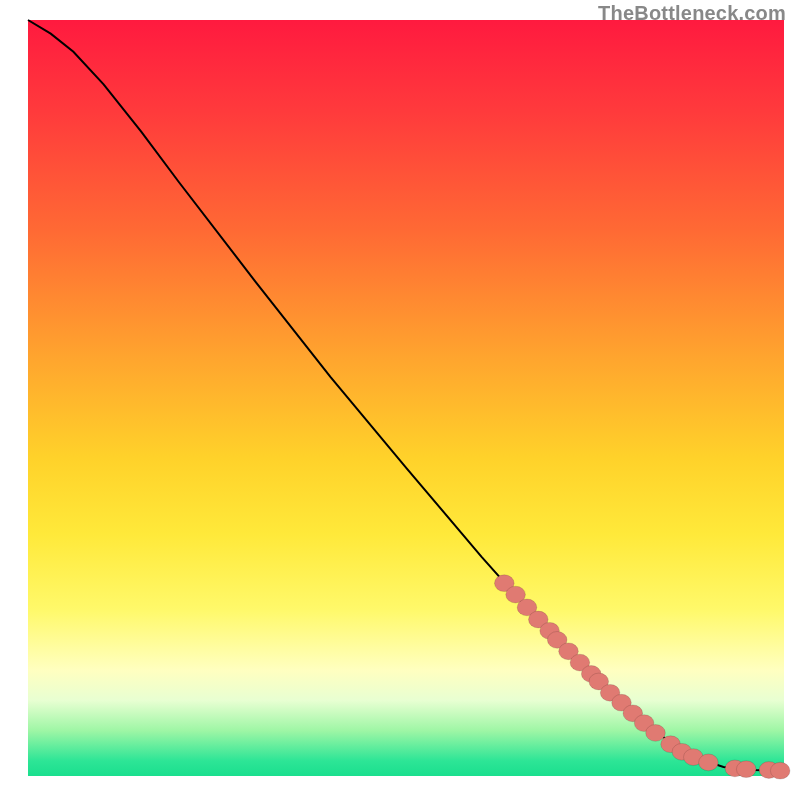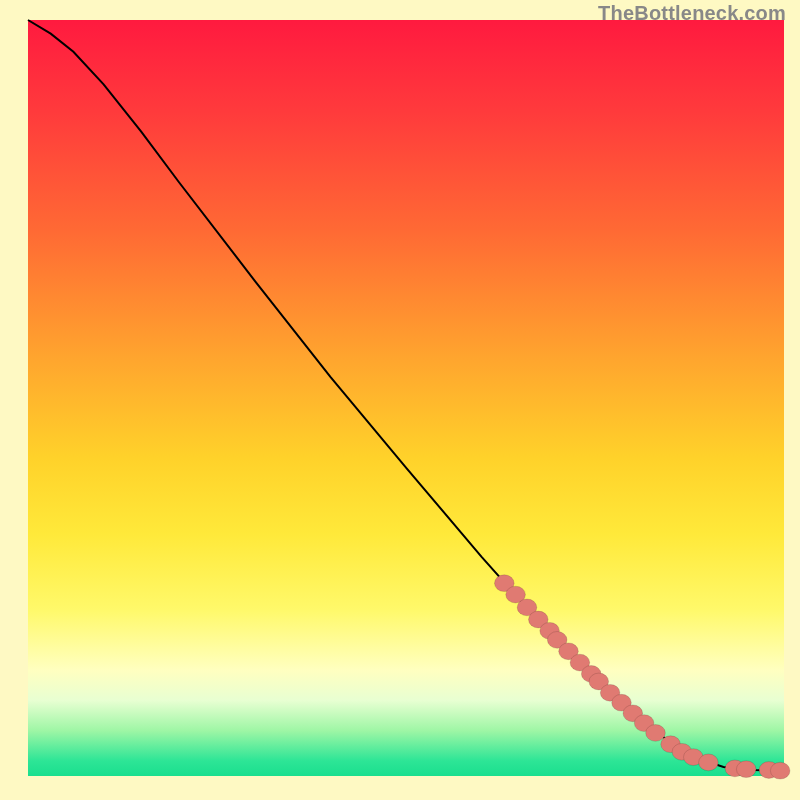--- a/index.html
+++ b/index.html
@@ -8,21 +8,21 @@
     width: 800px;
     height: 800px;
     background: #000;
     font-family: Arial, Helvetica, sans-serif;
     overflow: hidden;
   }
   .frame {
     position: relative;
     width: 800px;
     height: 800px;
-    background: #fef9c3;
+    background: #ffffff;
   }
   .plot {
     position: absolute;
     left: 28px;
     top: 20px;
     width: 756px;
     height: 756px;
     
     background: linear-gradient(
       to bottom,

